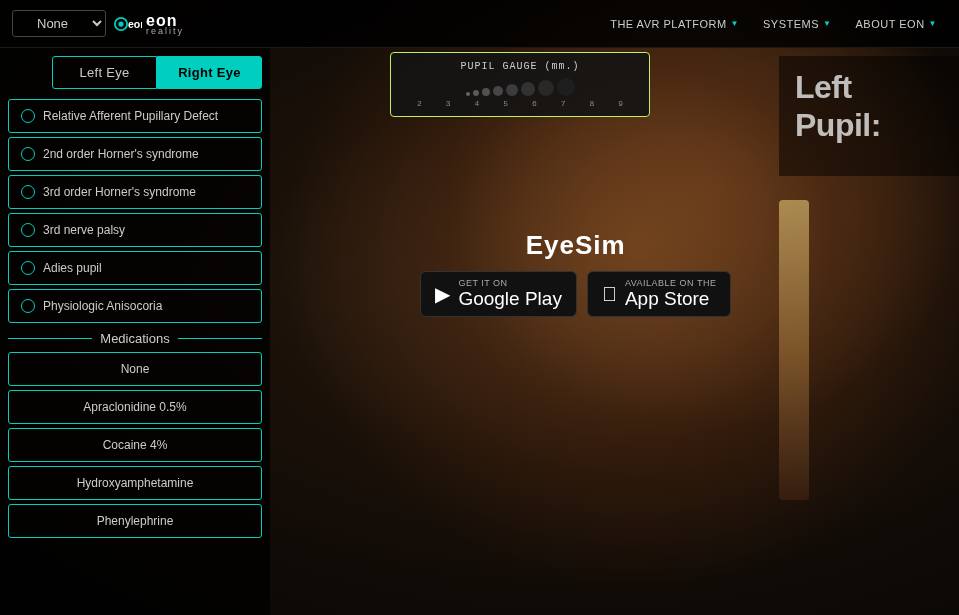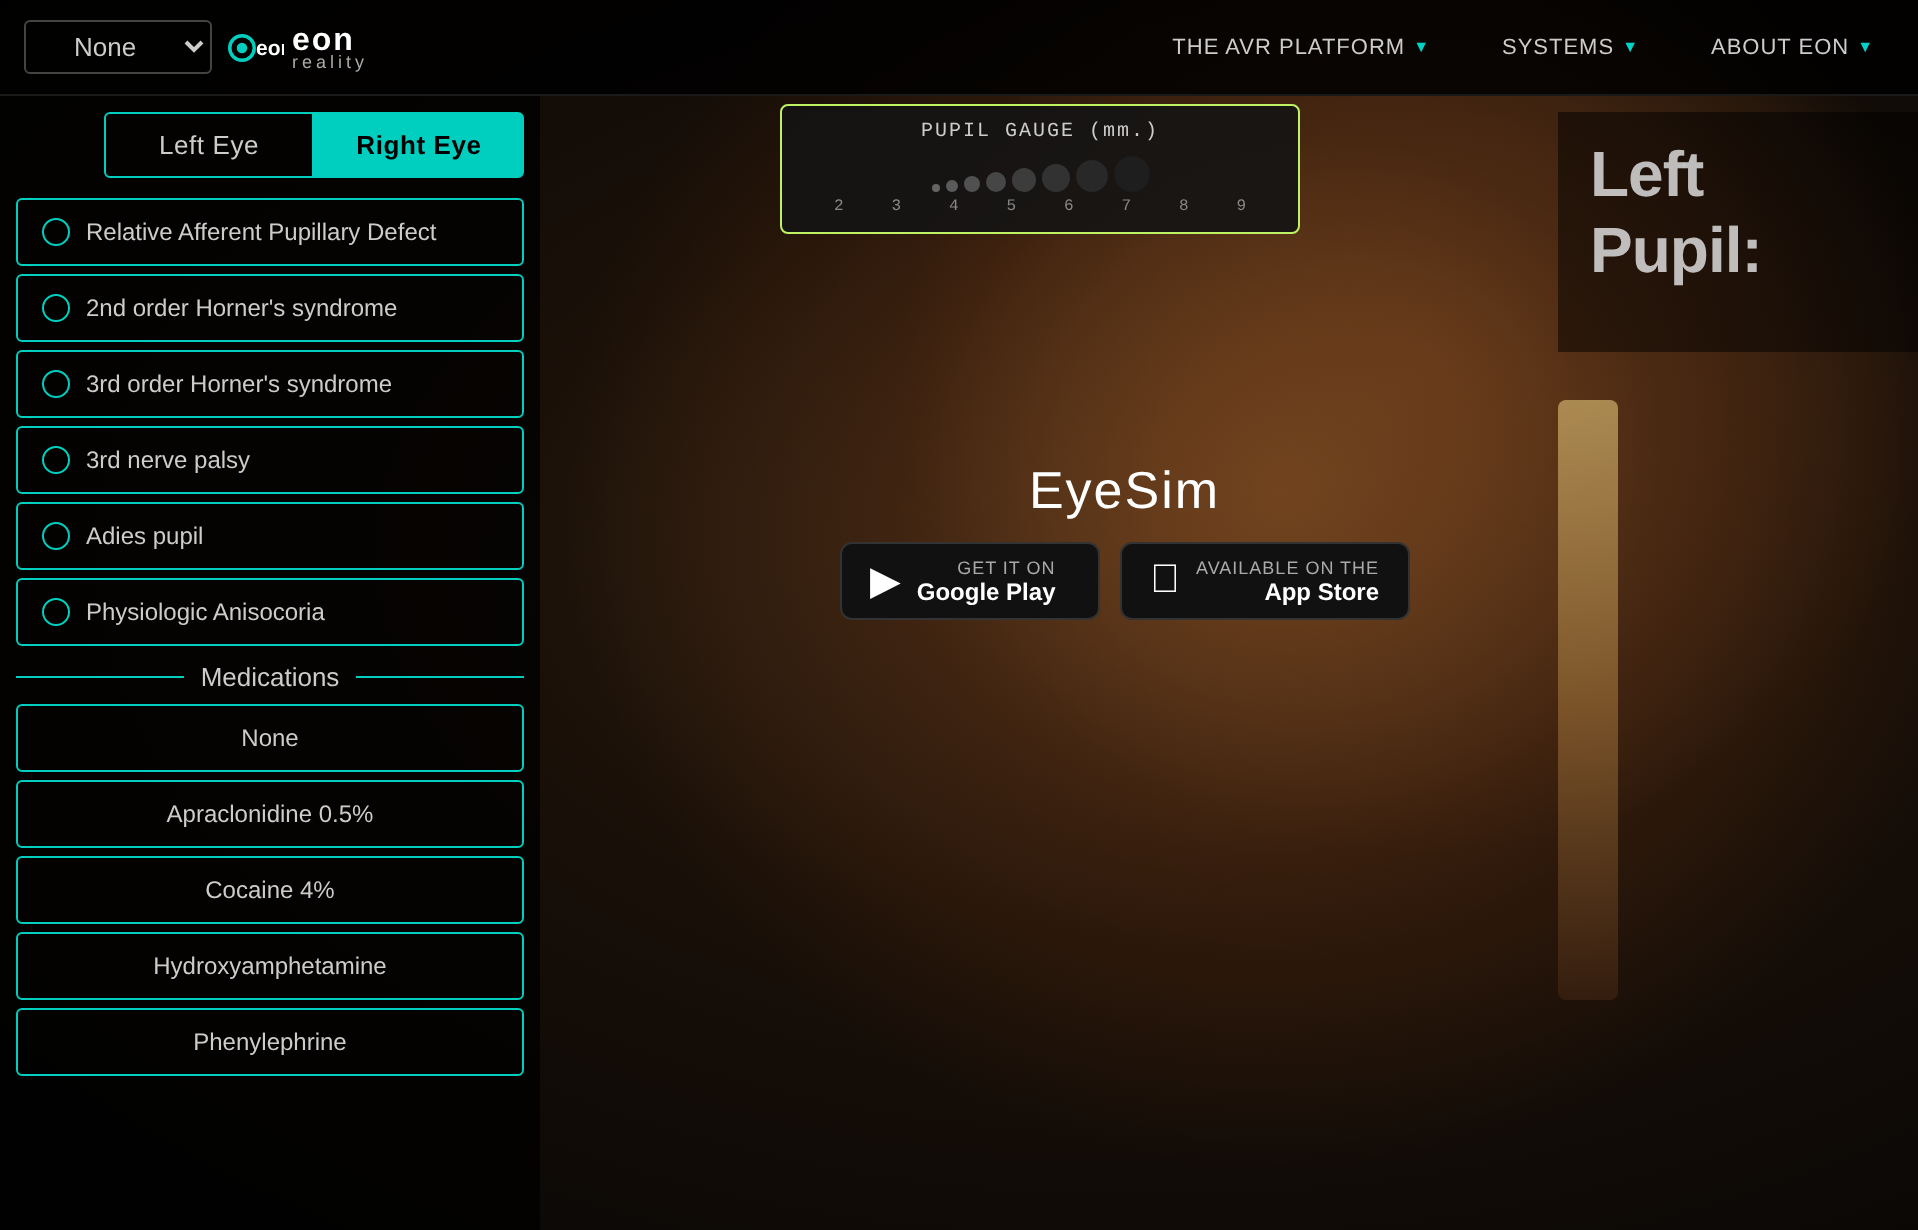--- a/index.html
+++ b/index.html
@@ -83,21 +83,21 @@
       font-size: 9px;
       letter-spacing: 2px;
       text-transform: lowercase;
       display: block;
       margin-top: -4px;
     }
 
     .header-nav {
       display: flex;
       align-items: flex-end;
-      gap: 16px;
+      gap: 4px;
       padding-right: 12px;
     }
 
     .nav-item {
       color: #ccc;
       font-size: 11px;
       padding: 6px 10px;
       cursor: pointer;
       display: flex;
       align-items: center;
@@ -265,21 +265,21 @@
       position: absolute;
       top: 230px;
       left: 420px;
       z-index: 8;
       text-align: center;
     }
 
     .eyesim-title {
       color: white;
       font-size: 26px;
-      font-weight: 400;
+      font-weight: 700;
       margin-bottom: 10px;
       letter-spacing: 1px;
     }
 
     .store-buttons {
       display: flex;
       gap: 10px;
       justify-content: center;
     }
 
@@ -296,34 +296,34 @@
     }
 
     .store-btn-icon {
       font-size: 20px;
       color: white;
     }
 
     .store-btn-text {
       display: flex;
       flex-direction: column;
-      text-align: right;
+      text-align: left;
     }
 
     .store-get-it {
       font-size: 9px;
       color: #aaa;
       text-transform: uppercase;
       letter-spacing: 0.5px;
     }
 
     .store-name {
-      font-size: 12px;
+      font-size: 19px;
       color: white;
-      font-weight: bold;
+      font-weight: normal;
       white-space: nowrap;
     }
 
     
     .pupil-gauge-img {
       position: absolute;
       top: 52px;
       left: 390px;
       z-index: 6;
       background: rgba(20,20,20,0.9);

